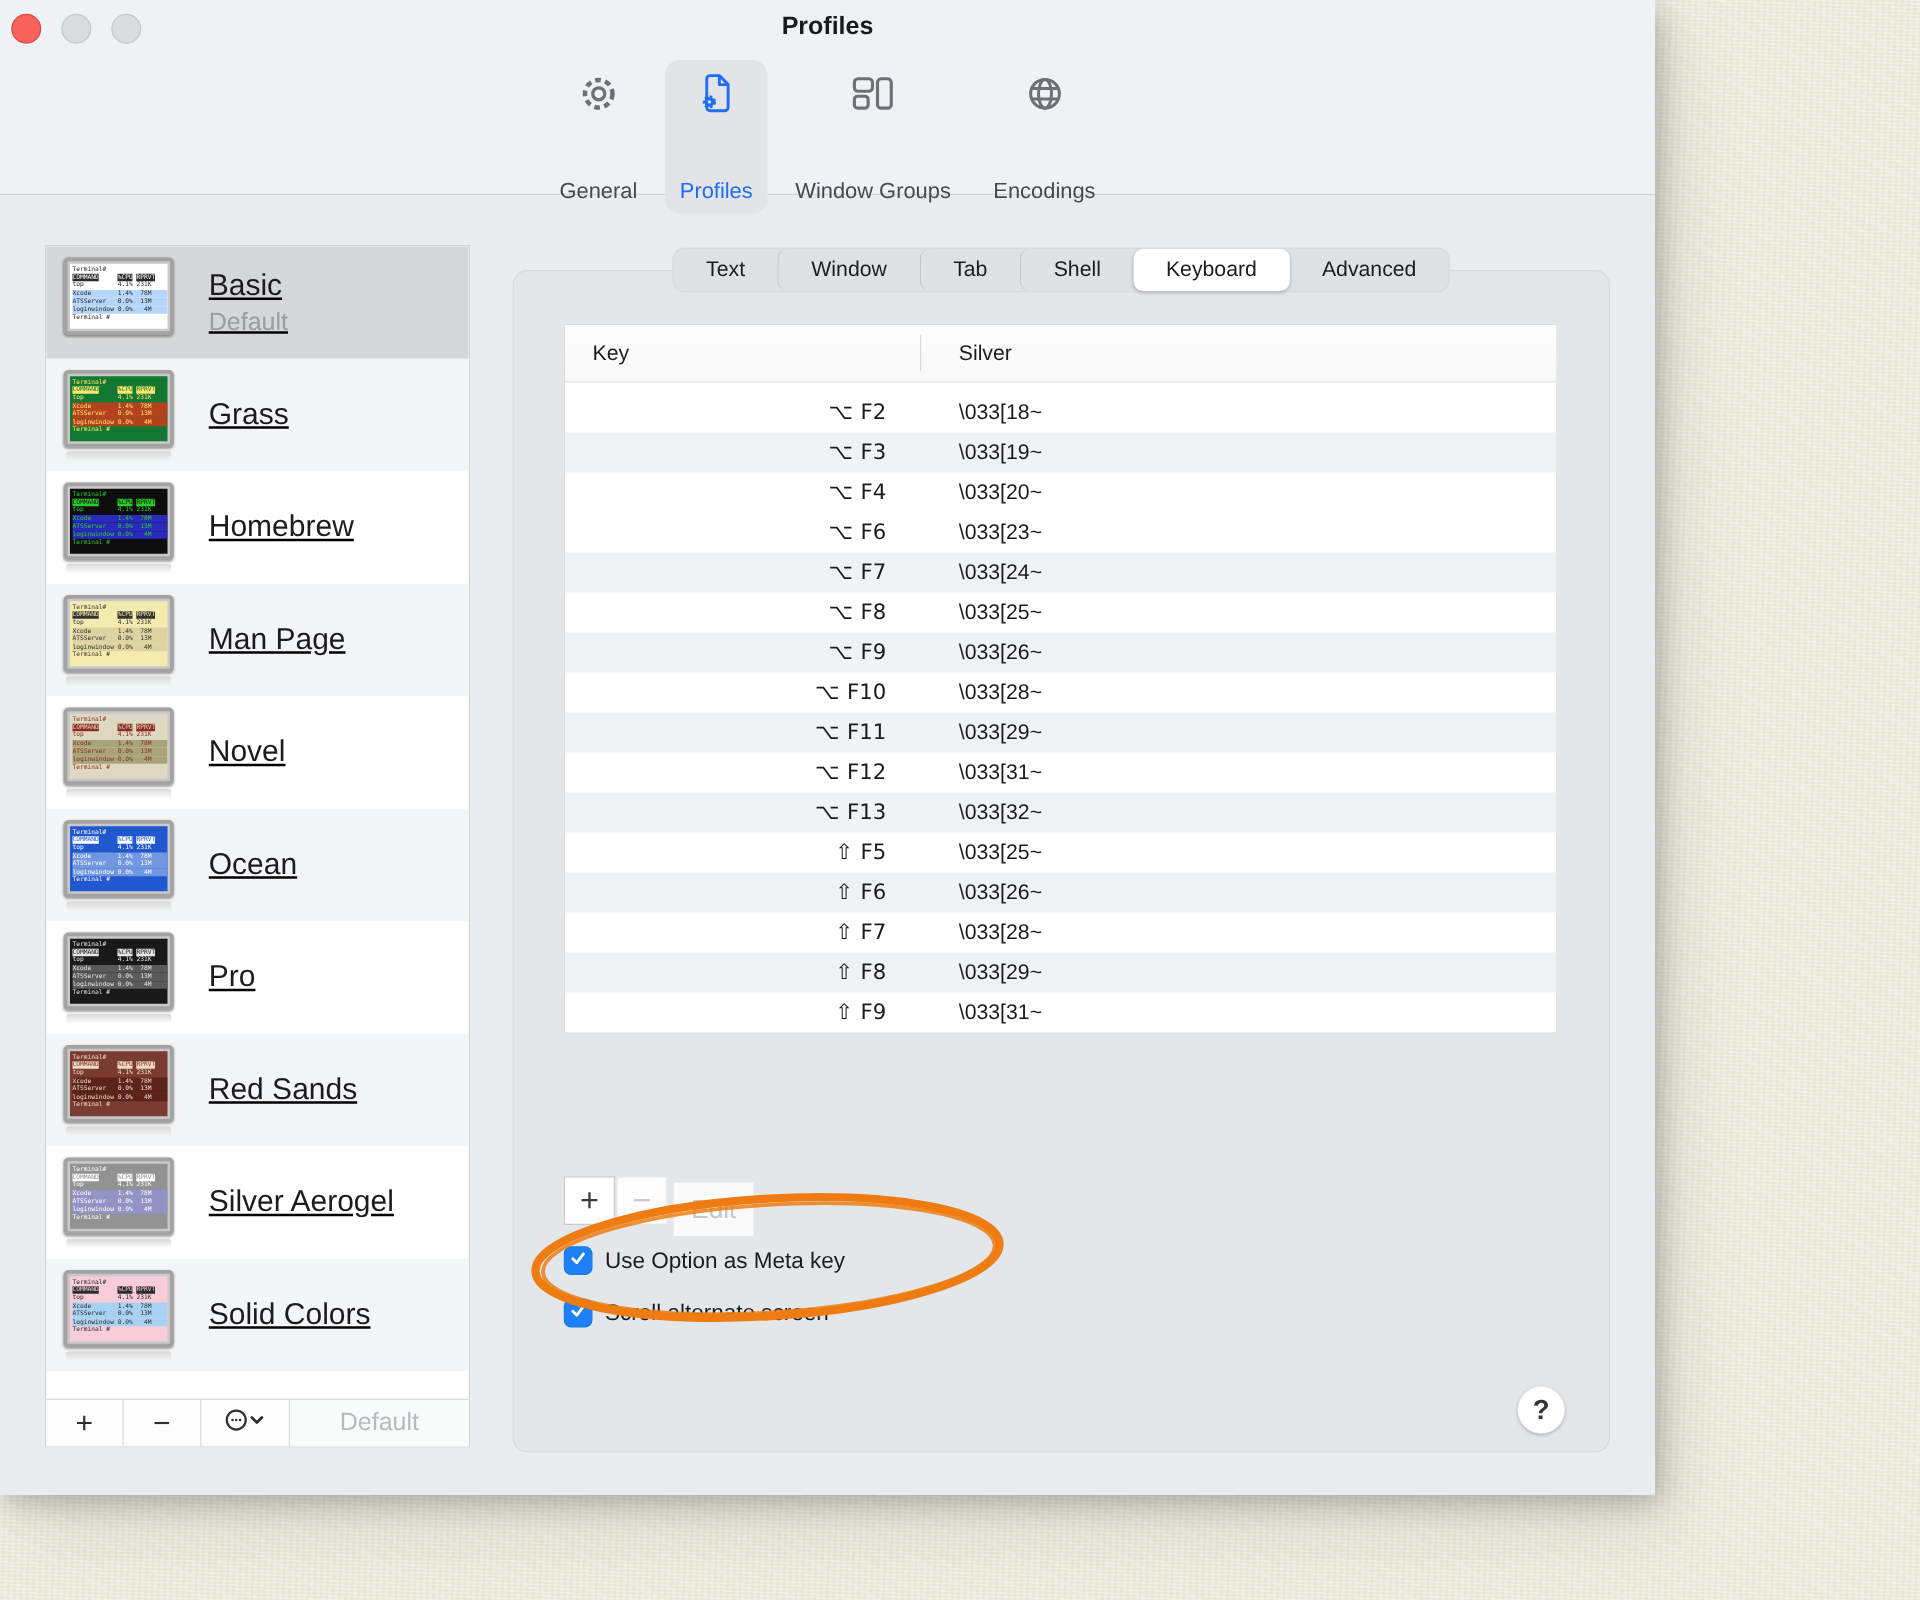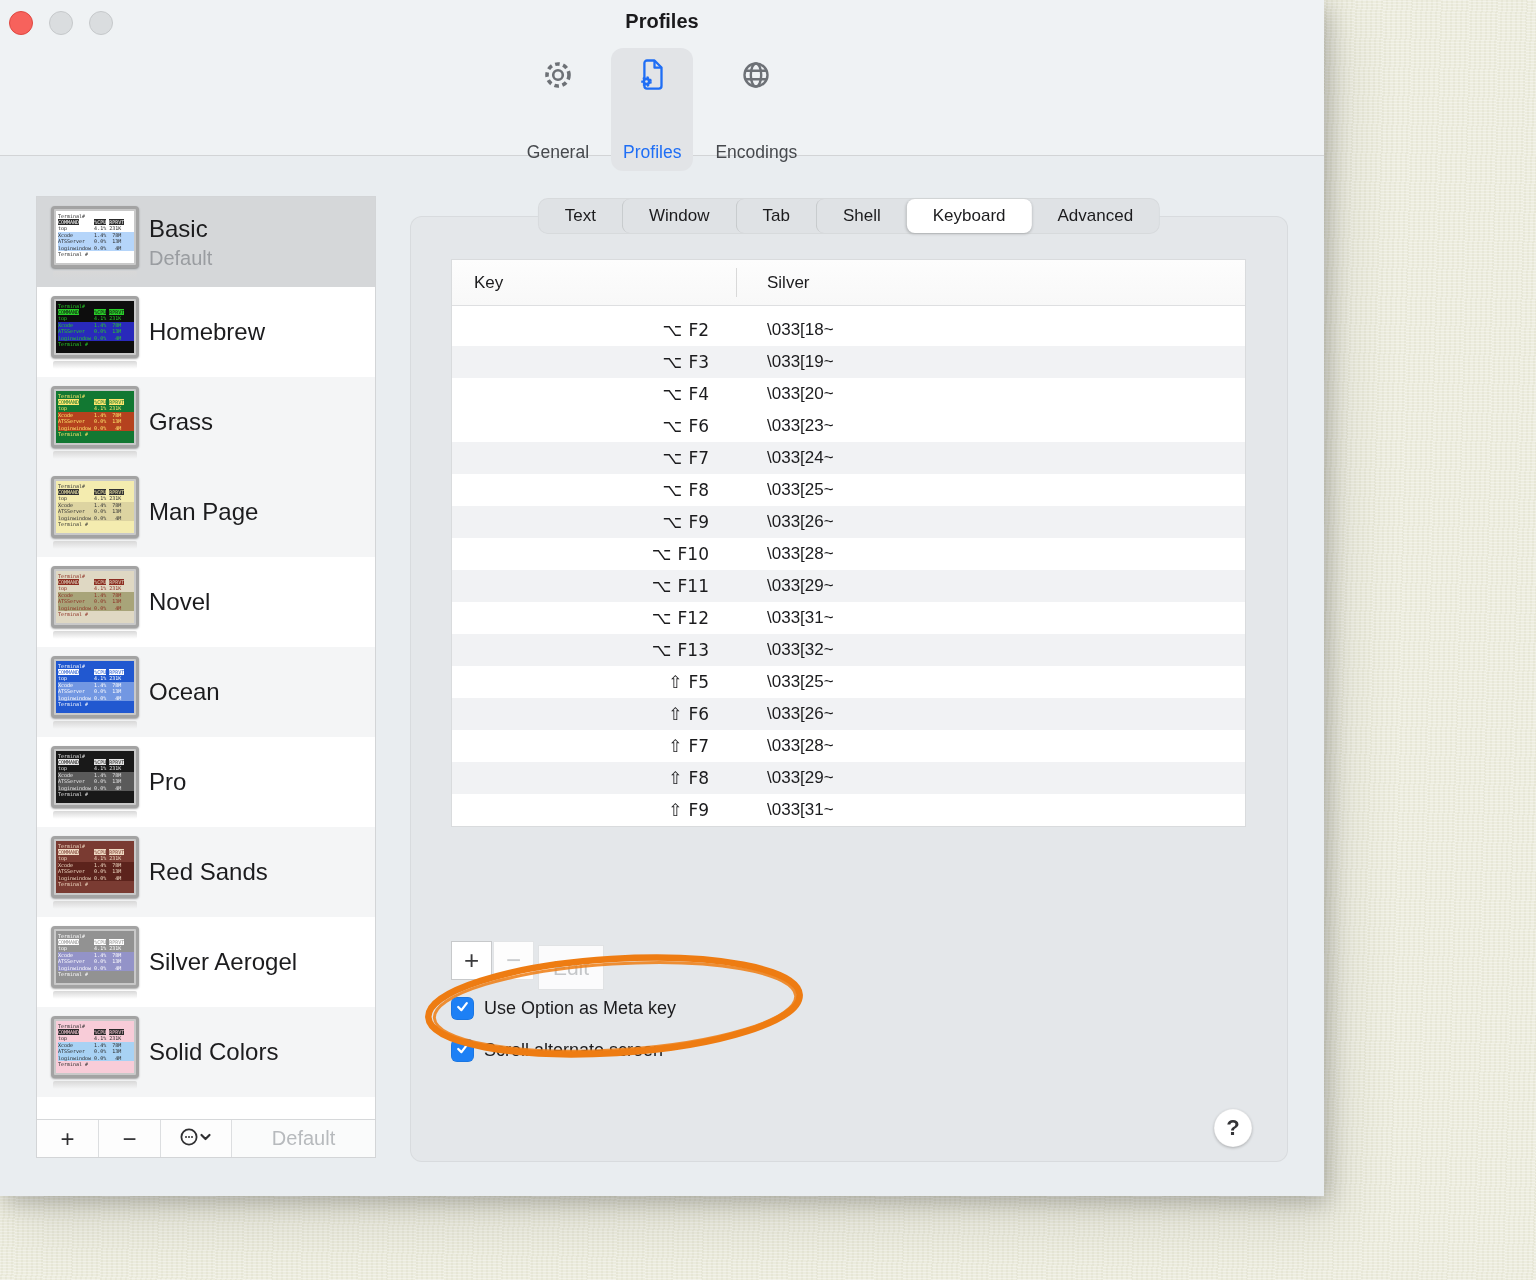--- a/index.html
+++ b/index.html
@@ -40,21 +40,21 @@
   .profile-row.alt{background:#f4f5f6;}
   .profile-row.selected{background:#d5d7d9;}
   .thumb-wrap{width:94px;flex:0 0 94px;}
   .thumb-bezel{width:88px;height:62px;border:3px solid #a3a3a3;border-radius:4px;background:#c9c9c9;
     box-sizing:border-box;padding:2px;box-shadow:0 1px 2px rgba(0,0,0,.35);}
   .thumb-screen{width:100%;height:100%;overflow:hidden;box-sizing:border-box;padding:2px 0 0 2px;}
   .t-line{font-family:"DejaVu Sans Mono","Liberation Mono",monospace;font-size:5px;line-height:6.4px;
     white-space:pre;letter-spacing:0;}
   .thumb-reflection{width:84px;height:8px;margin:3px 0 0 2px;border-radius:2px;
     background:linear-gradient(180deg,#d8d8d8,rgba(216,216,216,0));}
-  .profile-text{margin-left:4px;}
+  .profile-text{margin-left:22px;text-decoration:underline;}
   .profile-name{font-size:24px;color:#1c1c1e;}
   .profile-subtitle{font-size:20px;color:#9a9da1;margin-top:4px;}
   #sidebar-footer{height:37px;flex:0 0 37px;border-top:1px solid #d6d8da;display:flex;background:#fdfdfd;}
   .sf-btn{width:61px;flex:0 0 61px;border-right:1px solid #dcdee0;display:flex;align-items:center;
     justify-content:center;font-size:24px;color:#2f2f31;}
   .sf-btn:nth-child(3){width:70px;flex:0 0 70px;}
   #sf-default{flex:1;display:flex;align-items:center;justify-content:center;font-size:20px;color:#b7babd;
     background:#fafbfb;}
 
   
@@ -138,20 +138,30 @@
               <path d="M14 4.5h7.5l7 7V30a2.6 2.6 0 0 1-2.6 2.6H14A2.6 2.6 0 0 1 11.4 30V7.1A2.6 2.6 0 0 1 14 4.5Z" stroke="#1f6ef5" stroke-width="2.3" stroke-linejoin="round"></path>
               <path d="M21.5 4.8v6.9h6.9" stroke="#1f6ef5" stroke-width="2.3" stroke-linejoin="round"></path>
               <circle cx="13.5" cy="25.5" r="4" fill="#1f6ef5" stroke="#1f6ef5" stroke-width="2.6" stroke-dasharray="2 1.7"></circle>
               <circle cx="13.5" cy="25.5" r="1.3" fill="#e2e4e7"></circle>
             </svg>
           </span>
           <span class="tb-label">Profiles</span>
         </div>
         <div class="tb-item">
           <span class="tb-icon">
+            <svg width="38" height="38" viewBox="0 0 38 38" fill="none">
+              <rect x="4.5" y="7" width="14.5" height="10" rx="3" stroke="#6d7176" stroke-width="2.5"></rect>
+              <rect x="4.5" y="21" width="11" height="9.5" rx="2.5" stroke="#6d7176" stroke-width="2.5"></rect>
+              <rect x="23" y="7" width="11" height="23.5" rx="3" stroke="#6d7176" stroke-width="2.5"></rect>
+            </svg>
+          </span>
+          <span class="tb-label">Window Groups</span>
+        </div>
+        <div class="tb-item">
+          <span class="tb-icon">
             <svg width="38" height="38" viewBox="0 0 38 38" fill="none" stroke="#6d7176" stroke-width="2.4">
               <circle cx="19" cy="19" r="11.5"></circle>
               <ellipse cx="19" cy="19" rx="5.2" ry="11.5"></ellipse>
               <path d="M8.6 14.8h20.8M8.6 23.2h20.8"></path>
             </svg>
           </span>
           <span class="tb-label">Encodings</span>
         </div>
       </div>
     </div>
@@ -172,59 +182,59 @@
                   <div class="t-line" style="color: rgb(43, 43, 43);">Terminal #</div>
                 </div>
               </div>
       <div class="thumb-reflection"></div>
     </div>
     <div class="profile-text">
       <div class="profile-name">Basic</div>
       <div class="profile-subtitle">Default</div>
     </div>
   </div>
+          <div class="profile-row alt">
+    <div class="thumb-wrap">
+      <div class="thumb-bezel">
+                <div class="thumb-screen" style="background: rgb(18, 120, 50);">
+                  <div class="t-line" style="color: rgb(255, 230, 109);">Terminal#</div>
+                  <div class="t-line"><span style="background: rgb(255, 230, 109); color: rgb(18, 120, 50);">COMMAND</span><span style="color: rgb(255, 230, 109);">     </span><span style="background: rgb(255, 230, 109); color: rgb(18, 120, 50);">%CPU</span><span style="color: rgb(255, 230, 109);"> </span><span style="background: rgb(255, 230, 109); color: rgb(18, 120, 50);">RPRVT</span></div>
+                  <div class="t-line" style="color: rgb(255, 230, 109);">top         4.1% 231K</div>
+                  <div class="t-line" style="background: rgb(181, 66, 30); color: rgb(255, 230, 109);">Xcode       1.4%  78M</div>
+                  <div class="t-line" style="background: rgb(181, 66, 30); color: rgb(255, 230, 109);">ATSServer   0.0%  13M</div>
+                  <div class="t-line" style="background: rgb(181, 66, 30); color: rgb(255, 230, 109);">loginwindow 0.0%   4M</div>
+                  <div class="t-line" style="color: rgb(255, 230, 109);"></div>
+                  <div class="t-line" style="color: rgb(255, 230, 109);">Terminal #</div>
+                </div>
+              </div>
+      <div class="thumb-reflection"></div>
+    </div>
+    <div class="profile-text">
+      <div class="profile-name">Grass</div>
+
+    </div>
+  </div>
           <div class="profile-row">
     <div class="thumb-wrap">
       <div class="thumb-bezel">
                 <div class="thumb-screen" style="background: rgb(13, 13, 13);">
                   <div class="t-line" style="color: rgb(41, 204, 41);">Terminal#</div>
                   <div class="t-line"><span style="background: rgb(41, 204, 41); color: rgb(13, 13, 13);">COMMAND</span><span style="color: rgb(41, 204, 41);">     </span><span style="background: rgb(41, 204, 41); color: rgb(13, 13, 13);">%CPU</span><span style="color: rgb(41, 204, 41);"> </span><span style="background: rgb(41, 204, 41); color: rgb(13, 13, 13);">RPRVT</span></div>
                   <div class="t-line" style="color: rgb(41, 204, 41);">top         4.1% 231K</div>
                   <div class="t-line" style="background: rgb(41, 41, 187); color: rgb(41, 204, 41);">Xcode       1.4%  78M</div>
                   <div class="t-line" style="background: rgb(41, 41, 187); color: rgb(41, 204, 41);">ATSServer   0.0%  13M</div>
                   <div class="t-line" style="background: rgb(41, 41, 187); color: rgb(41, 204, 41);">loginwindow 0.0%   4M</div>
                   <div class="t-line" style="color: rgb(41, 204, 41);"></div>
                   <div class="t-line" style="color: rgb(41, 204, 41);">Terminal #</div>
                 </div>
               </div>
       <div class="thumb-reflection"></div>
     </div>
     <div class="profile-text">
       <div class="profile-name">Homebrew</div>
-
-    </div>
-  </div>
-          <div class="profile-row alt">
-    <div class="thumb-wrap">
-      <div class="thumb-bezel">
-                <div class="thumb-screen" style="background: rgb(18, 120, 50);">
-                  <div class="t-line" style="color: rgb(255, 230, 109);">Terminal#</div>
-                  <div class="t-line"><span style="background: rgb(255, 230, 109); color: rgb(18, 120, 50);">COMMAND</span><span style="color: rgb(255, 230, 109);">     </span><span style="background: rgb(255, 230, 109); color: rgb(18, 120, 50);">%CPU</span><span style="color: rgb(255, 230, 109);"> </span><span style="background: rgb(255, 230, 109); color: rgb(18, 120, 50);">RPRVT</span></div>
-                  <div class="t-line" style="color: rgb(255, 230, 109);">top         4.1% 231K</div>
-                  <div class="t-line" style="background: rgb(181, 66, 30); color: rgb(255, 230, 109);">Xcode       1.4%  78M</div>
-                  <div class="t-line" style="background: rgb(181, 66, 30); color: rgb(255, 230, 109);">ATSServer   0.0%  13M</div>
-                  <div class="t-line" style="background: rgb(181, 66, 30); color: rgb(255, 230, 109);">loginwindow 0.0%   4M</div>
-                  <div class="t-line" style="color: rgb(255, 230, 109);"></div>
-                  <div class="t-line" style="color: rgb(255, 230, 109);">Terminal #</div>
-                </div>
-              </div>
-      <div class="thumb-reflection"></div>
-    </div>
-    <div class="profile-text">
-      <div class="profile-name">Grass</div>
 
     </div>
   </div>
           <div class="profile-row alt">
     <div class="thumb-wrap">
       <div class="thumb-bezel">
                 <div class="thumb-screen" style="background: rgb(244, 236, 175);">
                   <div class="t-line" style="color: rgb(51, 51, 51);">Terminal#</div>
                   <div class="t-line"><span style="background: rgb(51, 51, 51); color: rgb(244, 236, 175);">COMMAND</span><span style="color: rgb(51, 51, 51);">     </span><span style="background: rgb(51, 51, 51); color: rgb(244, 236, 175);">%CPU</span><span style="color: rgb(51, 51, 51);"> </span><span style="background: rgb(51, 51, 51); color: rgb(244, 236, 175);">RPRVT</span></div>
                   <div class="t-line" style="color: rgb(51, 51, 51);">top         4.1% 231K</div>

